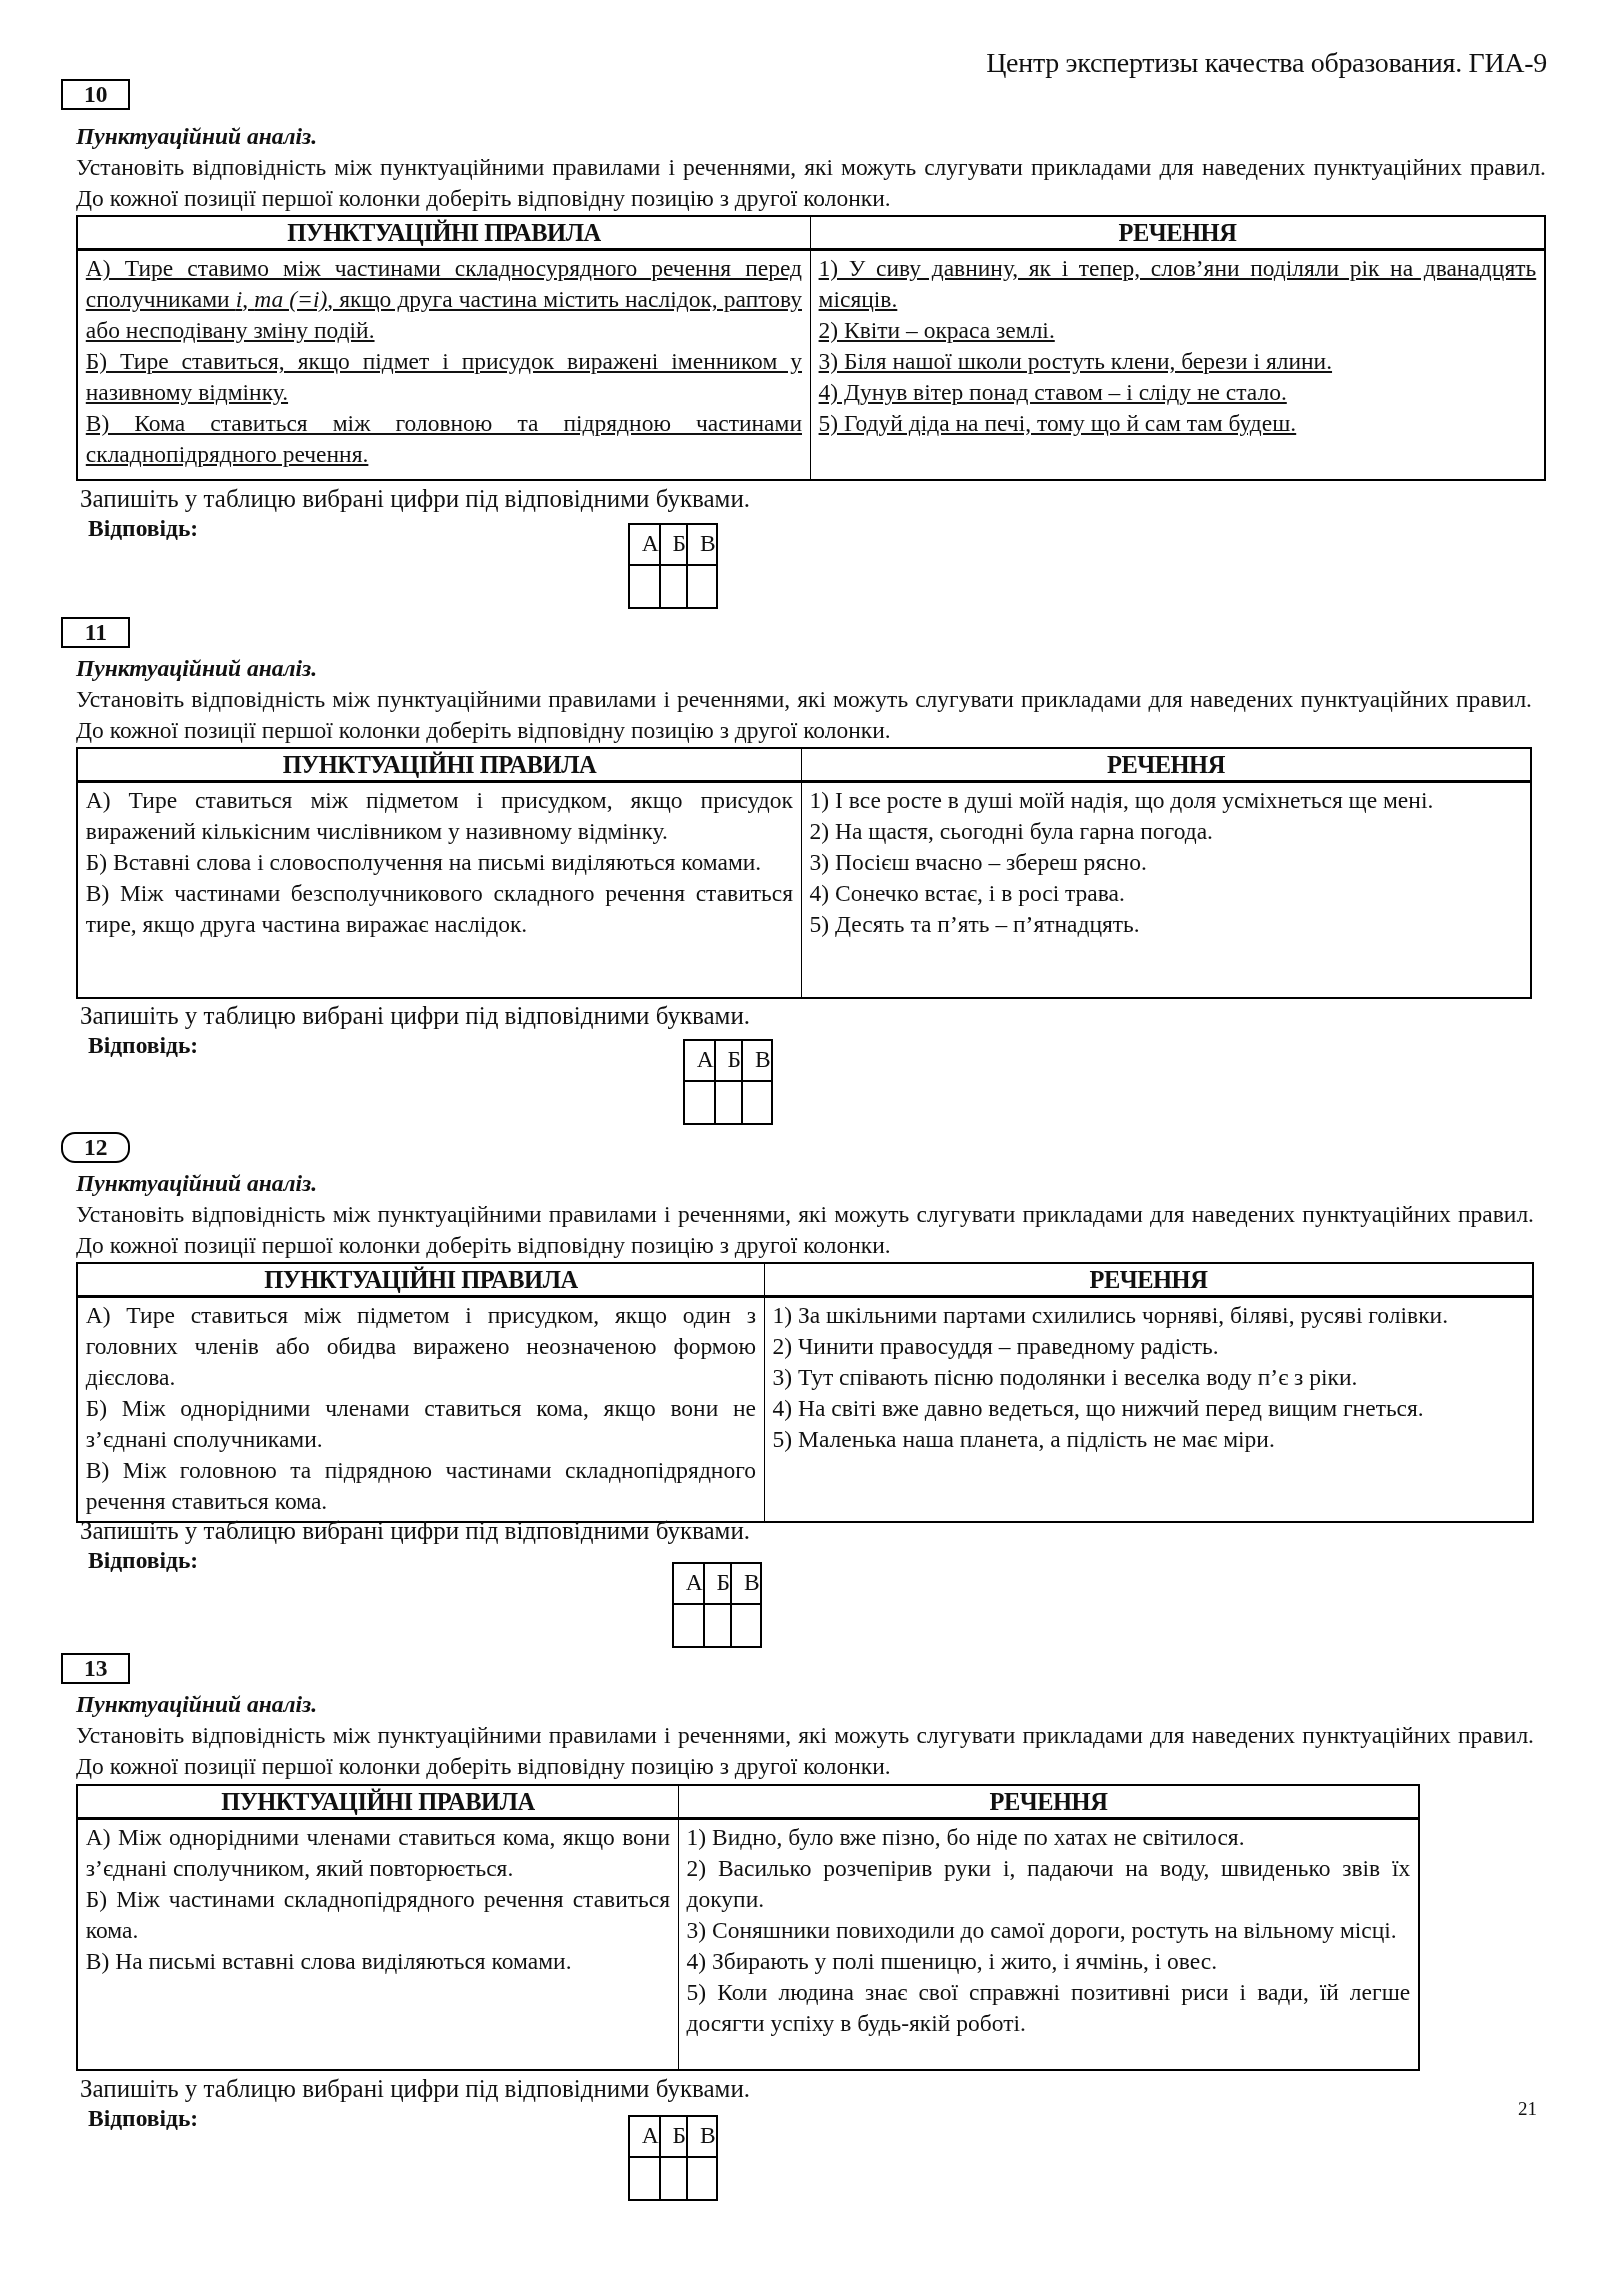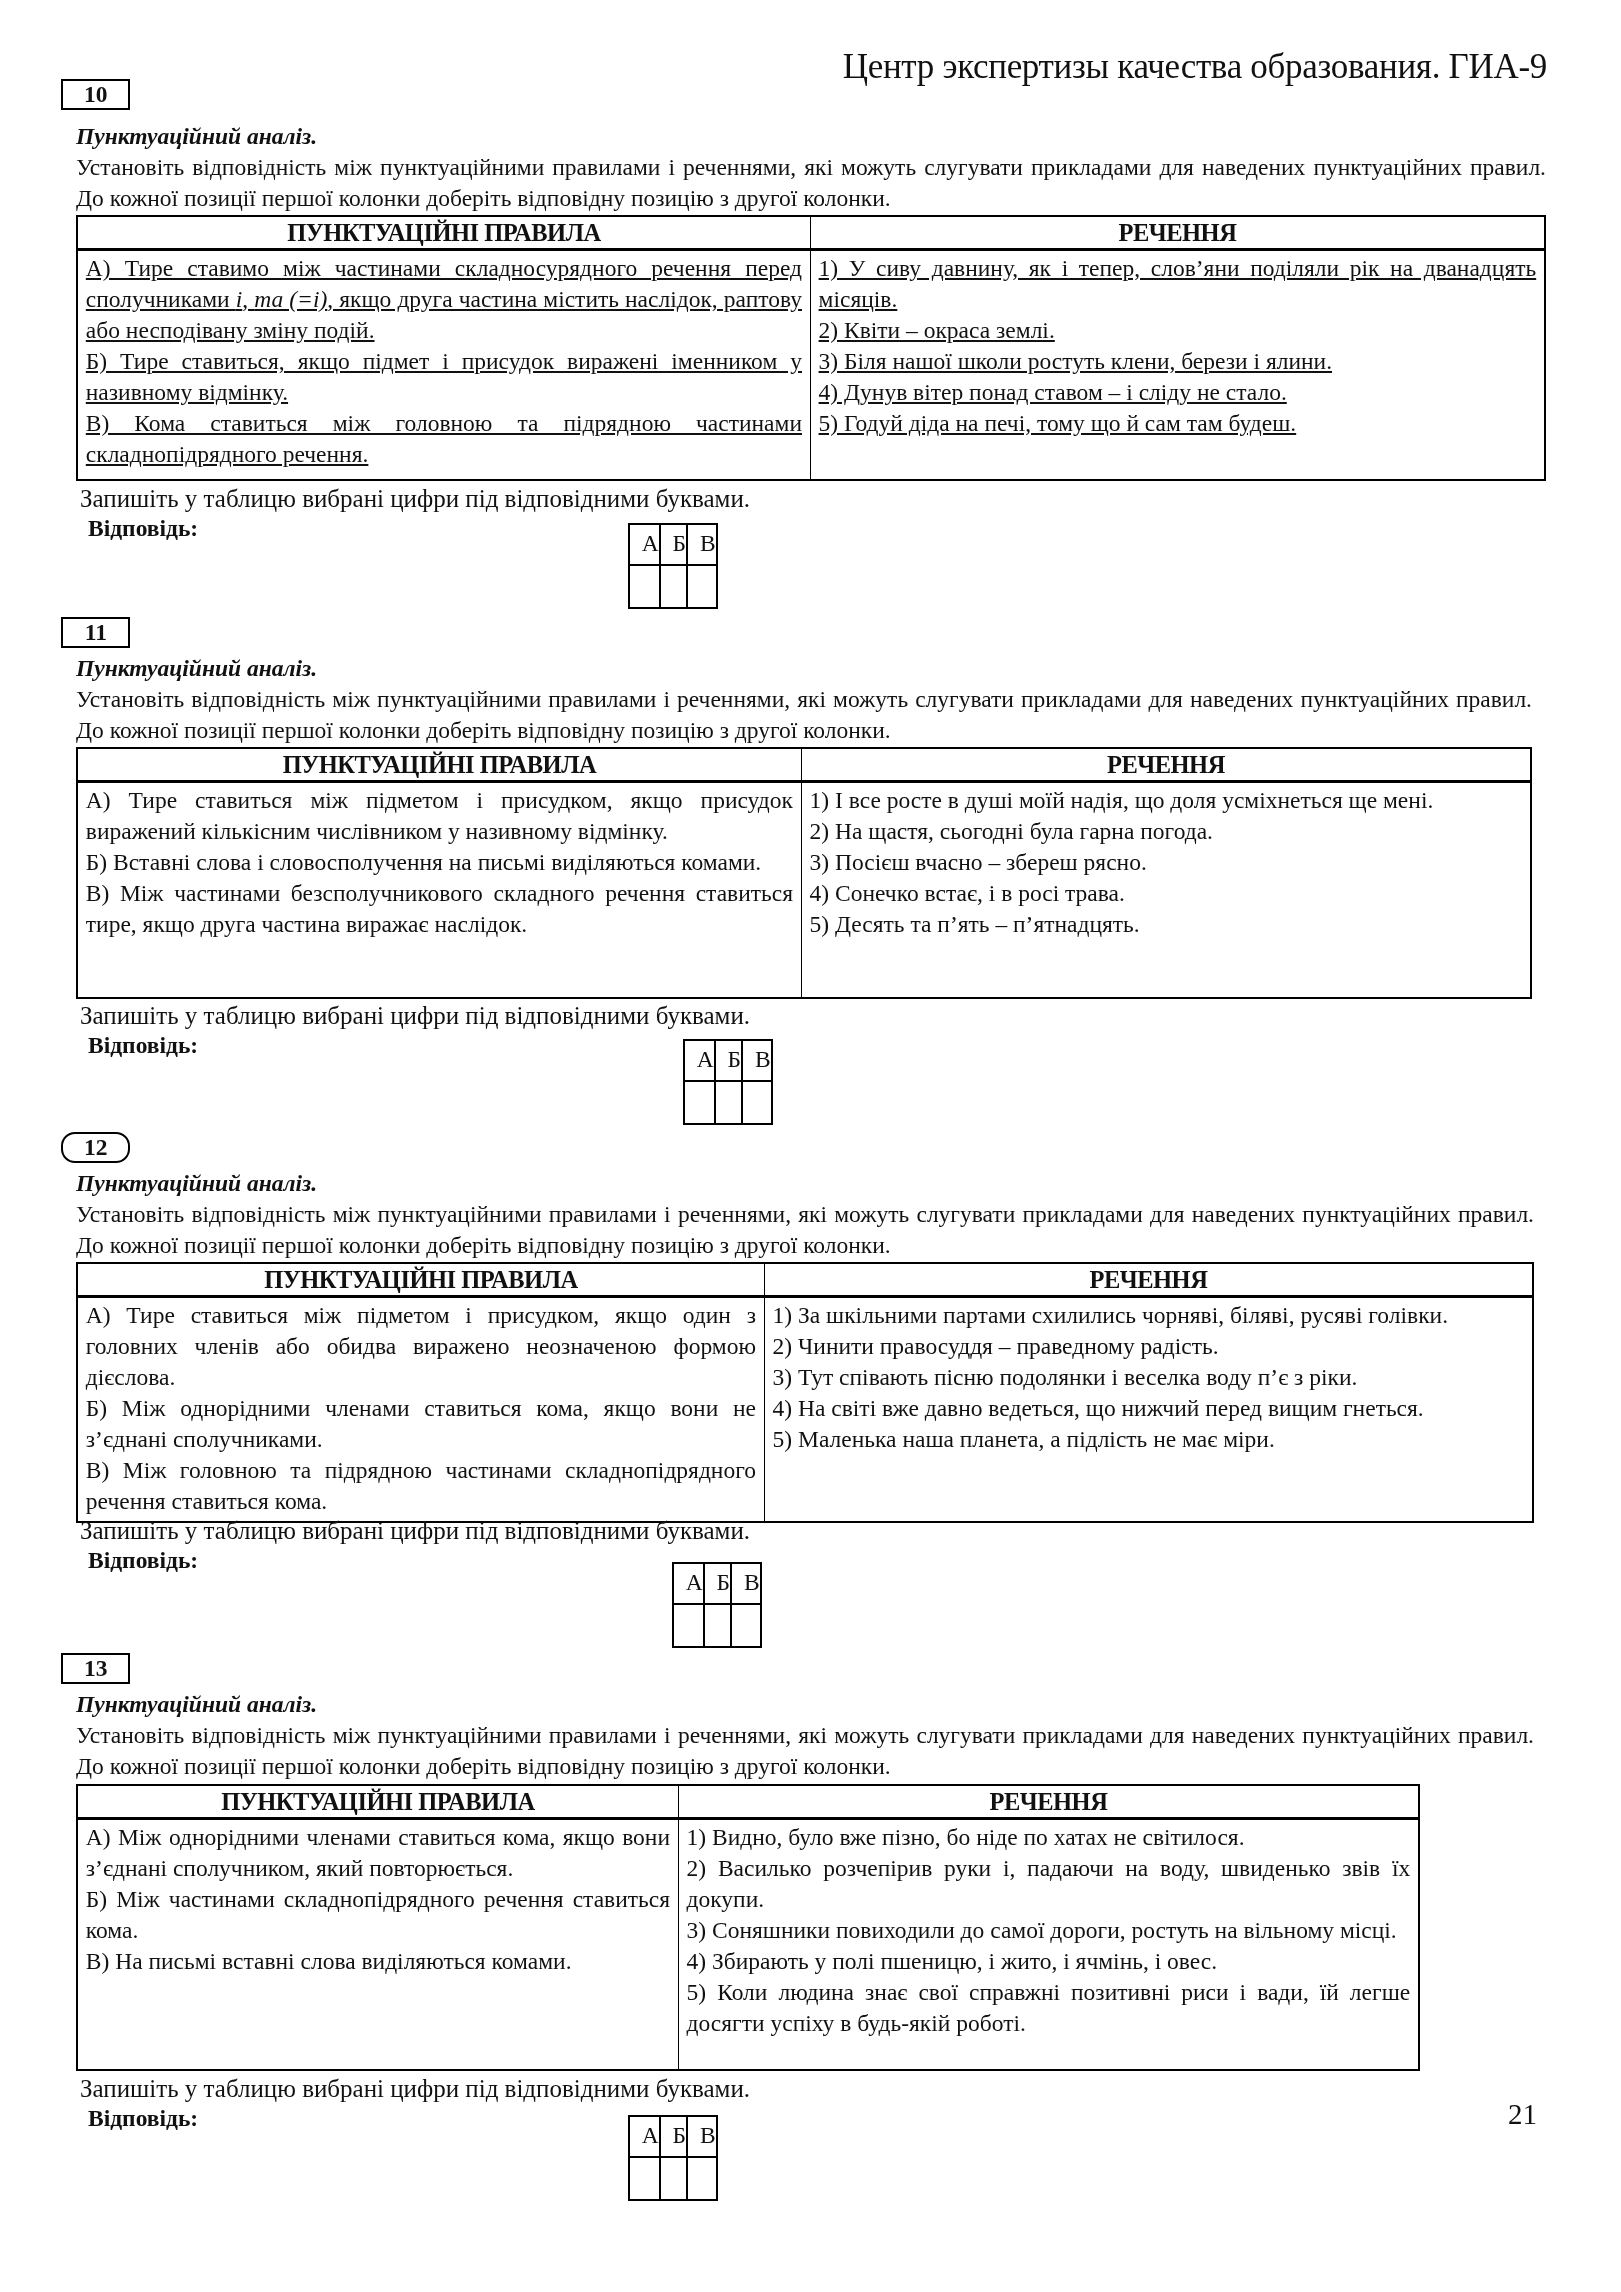--- a/index.html
+++ b/index.html
@@ -3,21 +3,21 @@
 <meta charset="utf-8">
 <style>
   html, body { margin: 0; padding: 0; background: #ffffff; }
   body {
     width: 1621px; height: 2293px; position: relative; overflow: hidden;
     font-family: "Liberation Serif", "DejaVu Serif", serif;
     color: #111111;
   }
   .abs { position: absolute; }
   .header {
-    right: 74px; top: 47px; font-size: 35px; letter-spacing: -0.3px;
+    right: 74px; top: 47px; font-size: 28px; letter-spacing: -0.3px;
   }
   .task { position: absolute; left: 76px; }
   .num-box {
     position: absolute; left: -14.7px; width: 65px; height: 27.4px;
     border: 2.9px solid #000; font-weight: bold; font-size: 23.5px;
     text-align: center; line-height: 27.4px;
   }
   .subtitle {
     position: absolute; left: 0; font-style: italic; font-weight: bold;
     font-size: 23.5px; white-space: nowrap;
@@ -51,21 +51,21 @@
   table.answer {
     position: absolute; border-collapse: collapse; border: 2.9px solid #000;
     font-size: 23.5px;
   }
   table.answer td {
     border: 2px solid #000; width: 155px; height: 39px; padding: 0 0 0 11.8px;
     vertical-align: top; line-height: 37px;
   }
   table.answer tr:first-child td { border-bottom: 2.9px solid #000; }
   table.answer tr:last-child td { height: 41px; }
-  .page-num { right: 84px; top: 2098px; font-size: 29px; text-align: center; }
+  .page-num { right: 84px; top: 2098px; font-size: 19px; text-align: center; }
   i.it { font-style: italic; }
 </style>
 </head>
 <body>
 
 <div class="abs header">Центр экспертизы качества образования. ГИА-9</div>
 
 <section class="task" style="top:0;">
   <div class="num-box" style="top:79px;">10</div>
   <div class="subtitle" style="top:123px;">Пунктуаційний аналіз.</div>

